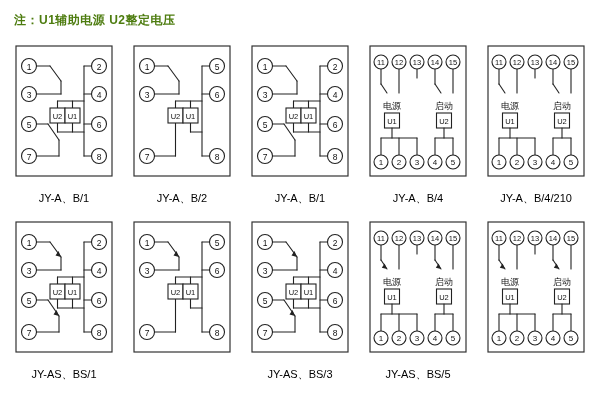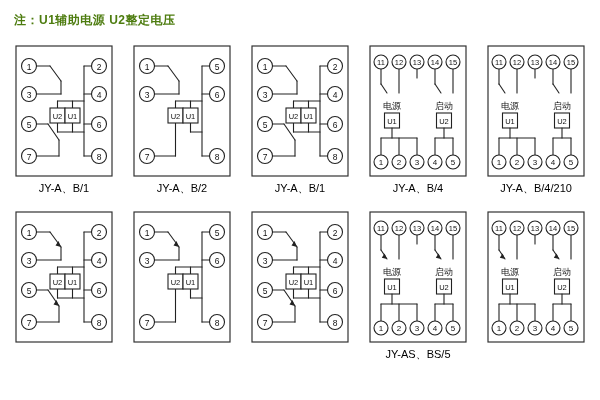--- a/index.html
+++ b/index.html
@@ -10,21 +10,21 @@
   .note{
     position:absolute;top:12px;left:14px;
     font-size:12px;font-weight:700;letter-spacing:.5px;color:#4d7c0f;
   }
   .grid{
     position:absolute;top:44px;left:5px;width:590px;
     display:grid;grid-template-columns:repeat(5,118px);row-gap:14px;
     justify-items:center;
   }
   .cell{margin:0;display:flex;flex-direction:column;align-items:center;}
-  .cap{font-size:11px;margin-top:3px;color:#000;white-space:nowrap;}
+  .cap{font-size:11px;margin-top:13px;color:#000;white-space:nowrap;}
   
   .w{stroke:#222;stroke-width:1.1;fill:none;stroke-linecap:round;}
   .t{fill:#ffffff;stroke:#222;stroke-width:1.1;}
   .f{fill:#ffffff;stroke:#333;stroke-width:1.2;}
   .ah{fill:#222;stroke:none;}
   .tl{fill:#111;text-anchor:middle;dominant-baseline:central;
       font-family:"Liberation Sans", sans-serif;}
 </style>
 </head>
 <body>
@@ -293,20 +293,21 @@
           <text x="15" y="112.6" class="tl" font-size="8.5">7</text>
           <circle cx="85" cy="22" r="7.5" class="t"></circle>
           <text x="85" y="22.6" class="tl" font-size="8.5">2</text>
           <circle cx="85" cy="50" r="7.5" class="t"></circle>
           <text x="85" y="50.6" class="tl" font-size="8.5">4</text>
           <circle cx="85" cy="80" r="7.5" class="t"></circle>
           <text x="85" y="80.6" class="tl" font-size="8.5">6</text>
           <circle cx="85" cy="112" r="7.5" class="t"></circle>
           <text x="85" y="112.6" class="tl" font-size="8.5">8</text>
         </svg>
+        <figcaption class="cap">JY-AS、BS/1</figcaption>
       </figure>
       <figure class="cell">
         <svg viewBox="0 0 100 134" width="100" height="134">
           <rect x="2" y="2" width="96" height="130" class="f"></rect>
           <line x1="70" y1="22" x2="70" y2="112" class="w"></line>
           <line x1="70" y1="22" x2="77.5" y2="22" class="w"></line>
           <line x1="70" y1="50" x2="77.5" y2="50" class="w"></line>
           <line x1="70" y1="112" x2="77.5" y2="112" class="w"></line>
           <line x1="22.5" y1="22" x2="36" y2="22" class="w"></line>
           <line x1="36" y1="22" x2="47" y2="37" class="w"></line>
@@ -376,20 +377,21 @@
           <text x="15" y="112.6" class="tl" font-size="8.5">7</text>
           <circle cx="85" cy="22" r="7.5" class="t"></circle>
           <text x="85" y="22.6" class="tl" font-size="8.5">2</text>
           <circle cx="85" cy="50" r="7.5" class="t"></circle>
           <text x="85" y="50.6" class="tl" font-size="8.5">4</text>
           <circle cx="85" cy="80" r="7.5" class="t"></circle>
           <text x="85" y="80.6" class="tl" font-size="8.5">6</text>
           <circle cx="85" cy="112" r="7.5" class="t"></circle>
           <text x="85" y="112.6" class="tl" font-size="8.5">8</text>
         </svg>
+        <figcaption class="cap">JY-AS、BS/3</figcaption>
       </figure>
       <figure class="cell">
         <svg viewBox="0 0 100 134" width="100" height="134">
           <rect x="2" y="2" width="96" height="130" class="f"></rect>
           <line x1="13" y1="25" x2="13" y2="40" class="w"></line>
           <line x1="13" y1="40" x2="19" y2="49" class="w"></line>
           <polygon points="19,49 13.8,47.8 16.6,43.4" class="ah"></polygon>
           <line x1="31" y1="25" x2="31" y2="49" class="w"></line>
           <line x1="49" y1="25" x2="49" y2="34" class="w"></line>
           <line x1="67" y1="25" x2="67" y2="40" class="w"></line>

